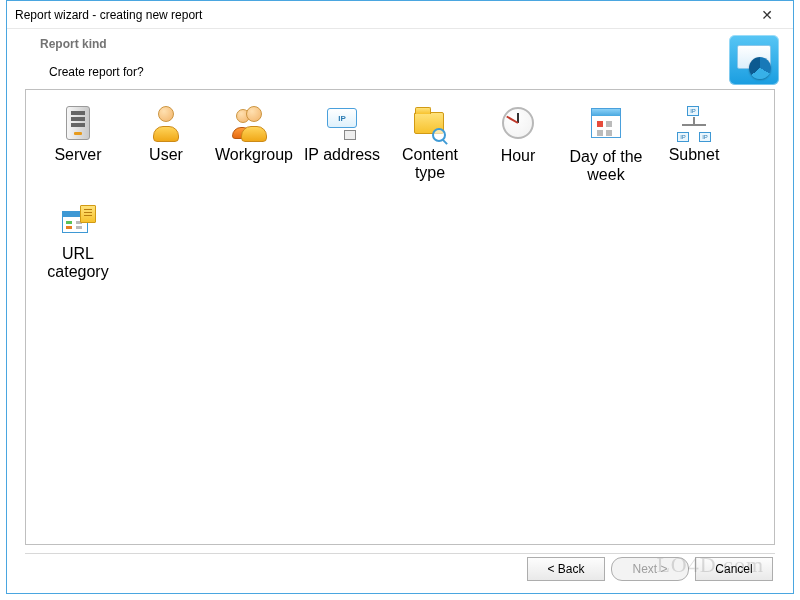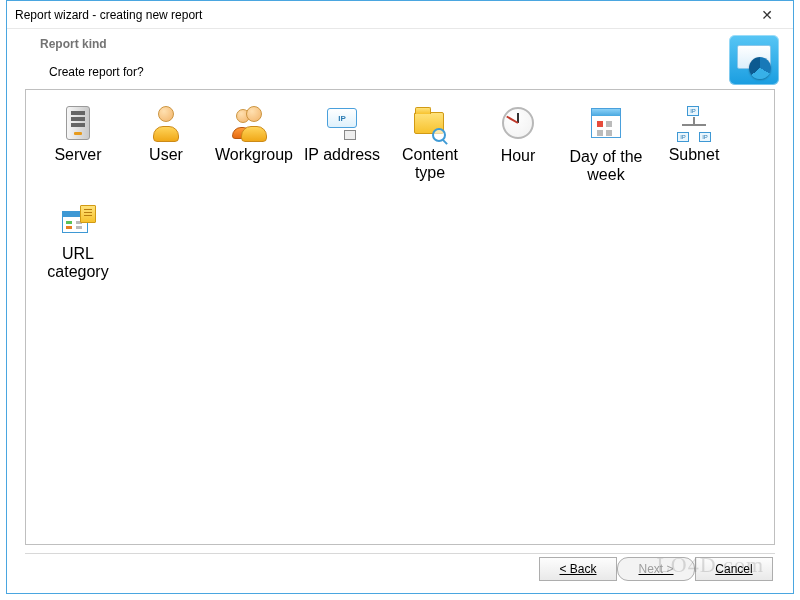--- a/index.html
+++ b/index.html
@@ -268,23 +268,23 @@
       width:16px; height:18px; background:linear-gradient(#ffe27a,#f7c22e);
       border:1px solid #d19a14; position:absolute; top:0; right:0; border-radius:1px;
     }
     .ico-urlcat .note::before{content:"";position:absolute;top:3px;left:3px;right:3px;height:1px;background:#b87d10;box-shadow:0 3px #b87d10,0 6px #b87d10;}
 
     .footer {
       height: 48px;
       display: flex;
       align-items: center;
       justify-content: flex-end;
+      gap: 6px;
       padding: 0 20px;
       position: relative;
-      text-decoration: underline;
     }
     .footer::before{
       content:""; position:absolute; left:18px; right:18px; top:8px; height:1px; background:#d8d8d8;
     }
     .btn {
       min-width: 78px; height: 24px;
       border: 1px solid #adadad;
       background: linear-gradient(#fdfdfd,#e9e9e9);
       font-size: 12px;
       font-family: inherit;

